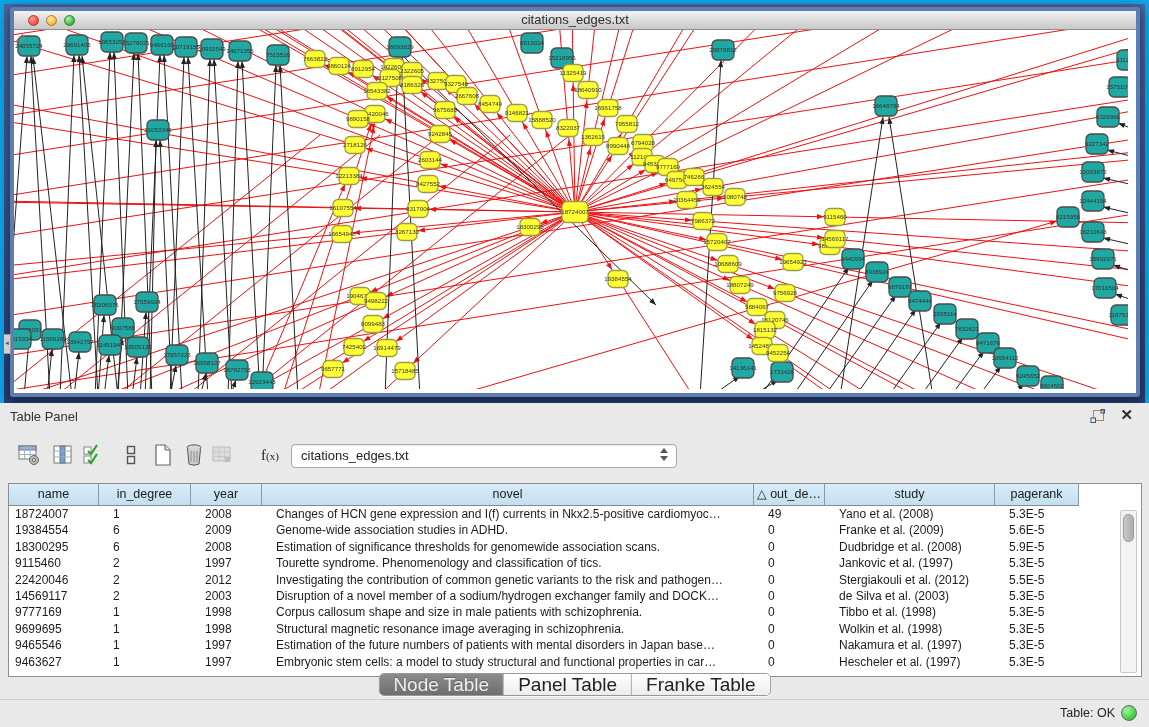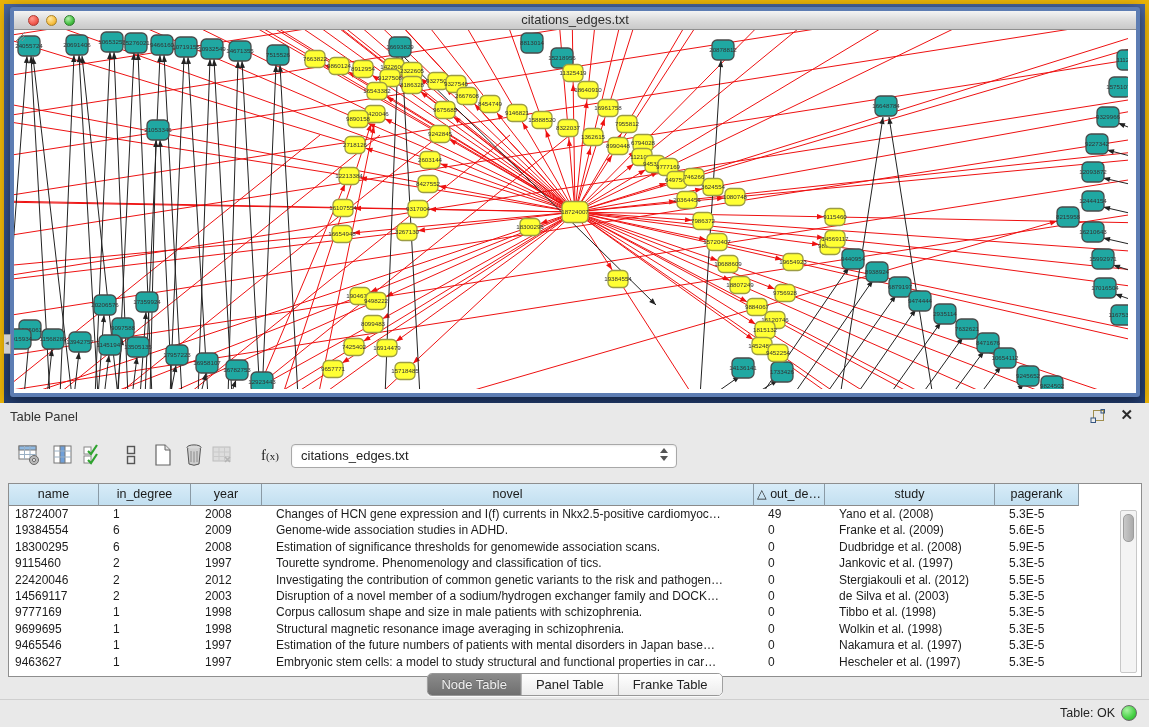--- a/index.html
+++ b/index.html
@@ -1,17 +1,17 @@
 <!DOCTYPE html>
 <html><head>
 <meta charset="utf-8">
 <style>
   html,body{margin:0;padding:0;}
   body{width:1149px;height:727px;overflow:hidden;font-family:"Liberation Sans",sans-serif;-webkit-font-smoothing:antialiased;}
-  .app{position:relative;width:1149px;height:727px;background:#eab308;}
+  .app{position:relative;width:1149px;height:727px;background:#0ea5e9;}
   
   .desktop{position:absolute;left:4px;top:4px;right:4px;height:400px;background:linear-gradient(180deg,#4a67a0 0%,#3a5792 45%,#243f73 100%);}
   .west-grip{position:absolute;left:0;top:330px;width:6px;height:18px;background:#cfcfcf;border:1px solid #9a9a9a;border-left:none;font-size:7px;color:#555;line-height:16px;text-align:center;}
   
   .net-window{position:absolute;left:6px;top:3px;width:1122px;height:382px;border:4px solid #5d7db3;border-radius:3px;box-shadow:0 3px 14px rgba(0,0,0,.55);background:#fff;}
   .titlebar{height:18px;background:linear-gradient(180deg,#f4f4f4,#d9d9d9 55%,#c9c9c9);border-bottom:1px solid #8f8f8f;position:relative;display:flex;align-items:center;}
   .title-text{position:absolute;left:0;right:0;text-align:center;font-size:13px;color:#2e2e2e;top:1px;}
   .lights{display:flex;gap:7px;margin-left:14px;z-index:2;}
   .light{width:11px;height:11px;border-radius:50%;box-sizing:border-box;}
   .light.red{background:radial-gradient(circle at 35% 30%,#ff9a90,#f25a4e 60%,#c33a30);border:1px solid #ad3a32;}
@@ -35,21 +35,21 @@
   .combo-arrows .down{width:0;height:0;border-left:4px solid transparent;border-right:4px solid transparent;border-top:5px solid #555;}
   .table-box{position:absolute;left:8px;top:80px;width:1132px;height:192px;background:#fff;border:1px solid #8e8e8e;overflow:hidden;}
   .thead{position:absolute;left:0;top:0;height:22px;white-space:nowrap;}
   .th{display:inline-block;box-sizing:border-box;height:22px;background:linear-gradient(180deg,#d8ecf8,#c2dff0);border-right:1px solid #8a9aa5;border-bottom:1px solid #8a8a8a;font-size:12.5px;color:#1a1a1a;text-align:center;line-height:21px;overflow:hidden;}
   .tbody{position:absolute;left:0;top:22px;right:16px;bottom:0;overflow:hidden;}
   .tr{height:16.4px;white-space:nowrap;text-decoration:underline;}
   .td{display:inline-block;box-sizing:border-box;height:16.4px;padding-left:6px;font-size:12px;color:#1c1c1c;line-height:16px;overflow:hidden;text-overflow:clip;vertical-align:top;}
   .vscroll{position:absolute;right:4px;top:26px;width:15px;bottom:3px;background:#f4f4f4;border:1px solid #c8c8c8;border-radius:2px;}
   .vthumb{position:absolute;left:2px;top:3px;width:9px;height:26px;border-radius:5px;background:linear-gradient(90deg,#c9c9c9,#ababab);border:1px solid #9d9d9d;}
   .seg-tabs{position:absolute;left:50%;transform:translateX(-50%);top:270px;height:21px;display:flex;border:1px solid #979797;border-radius:5px;overflow:hidden;background:#fff;box-shadow:0 1px 0 rgba(255,255,255,.7);}
-  .seg{padding:0 14px;font-size:13px;line-height:21px;color:#222;background:linear-gradient(180deg,#ffffff,#ececec);border-right:1px solid #a5a5a5;}
+  .seg{padding:0 14px;font-size:19px;line-height:21px;color:#222;background:linear-gradient(180deg,#ffffff,#ececec);border-right:1px solid #a5a5a5;}
   .seg:last-child{border-right:none;}
   .seg.active{background:linear-gradient(180deg,#8b8b8b,#6f6f6f);color:#efefef;text-shadow:0 -1px 0 rgba(0,0,0,.25);}
   .status-bar{position:absolute;left:0;right:0;bottom:0;height:27px;background:#e9e9e9;border-top:1px solid #cfcfcf;}
   .mem{position:absolute;right:34px;top:6px;font-size:12.5px;color:#222;}
   .mem-dot{position:absolute;right:12px;top:5px;width:14px;height:14px;border-radius:50%;background:radial-gradient(circle at 35% 30%,#a9f3a2,#46d145 60%,#2aa52a);border:1px solid #6a6a6a;}
 </style>
 </head>
 <body>
 
 <div class="app">

